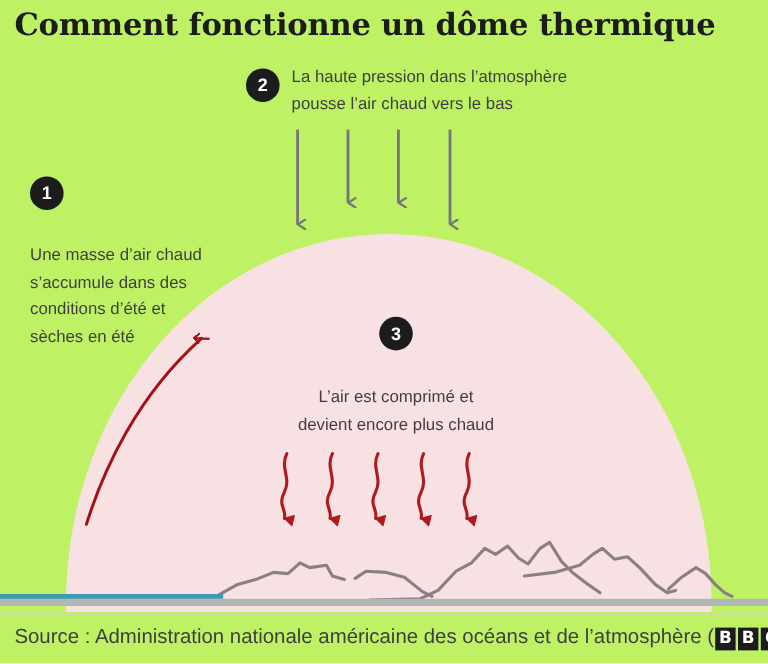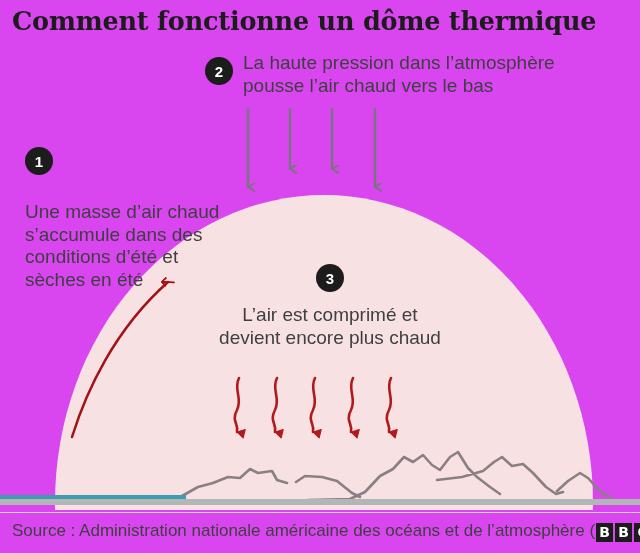--- a/index.html
+++ b/index.html
@@ -13,21 +13,21 @@
     position: relative;
     overflow: hidden;
     font-family: "Liberation Sans", sans-serif;
     -webkit-font-smoothing: antialiased;
   }
   .infographic {
     position: absolute;
     inset: 0;
     width: 640px;
     height: 553px;
-    background: #d946ef;
+    background: #bef264;
   }
   
   .title {
     position: absolute;
     left: 12px;
     top: 6px;
     width: 616px;
     font-family: "DejaVu Serif", "Liberation Serif", serif;
     font-size: 25.5px;
     font-weight: 700;
@@ -54,21 +54,21 @@
     color: #ffffff;
     font-size: 15px;
     font-weight: 700;
     display: flex;
     align-items: center;
     justify-content: center;
     line-height: 1;
   }
   .callout-text {
     color: #3f3f42;
-    font-size: 19px;
+    font-size: 14px;
     line-height: 22.5px;
     white-space: pre-line;
   }
   
   #callout-2 {
     left: 205px;
     top: 52px;
     display: flex;
     align-items: flex-start;
     gap: 10px;
@@ -83,21 +83,21 @@
   
   #callout-3 {
     left: 205px;
     top: 264px;
     width: 250px;
     text-align: center;
     display: flex;
     flex-direction: column;
     align-items: center;
   }
-  #callout-3 .callout-text { margin-top: 12px; }
+  #callout-3 .callout-text { margin-top: 27px; }
   
   .footer-rule {
     position: absolute;
     left: 0;
     top: 512px;
     width: 640px;
     height: 1px;
     background: #d2d2d4;
   }
   .footer {

